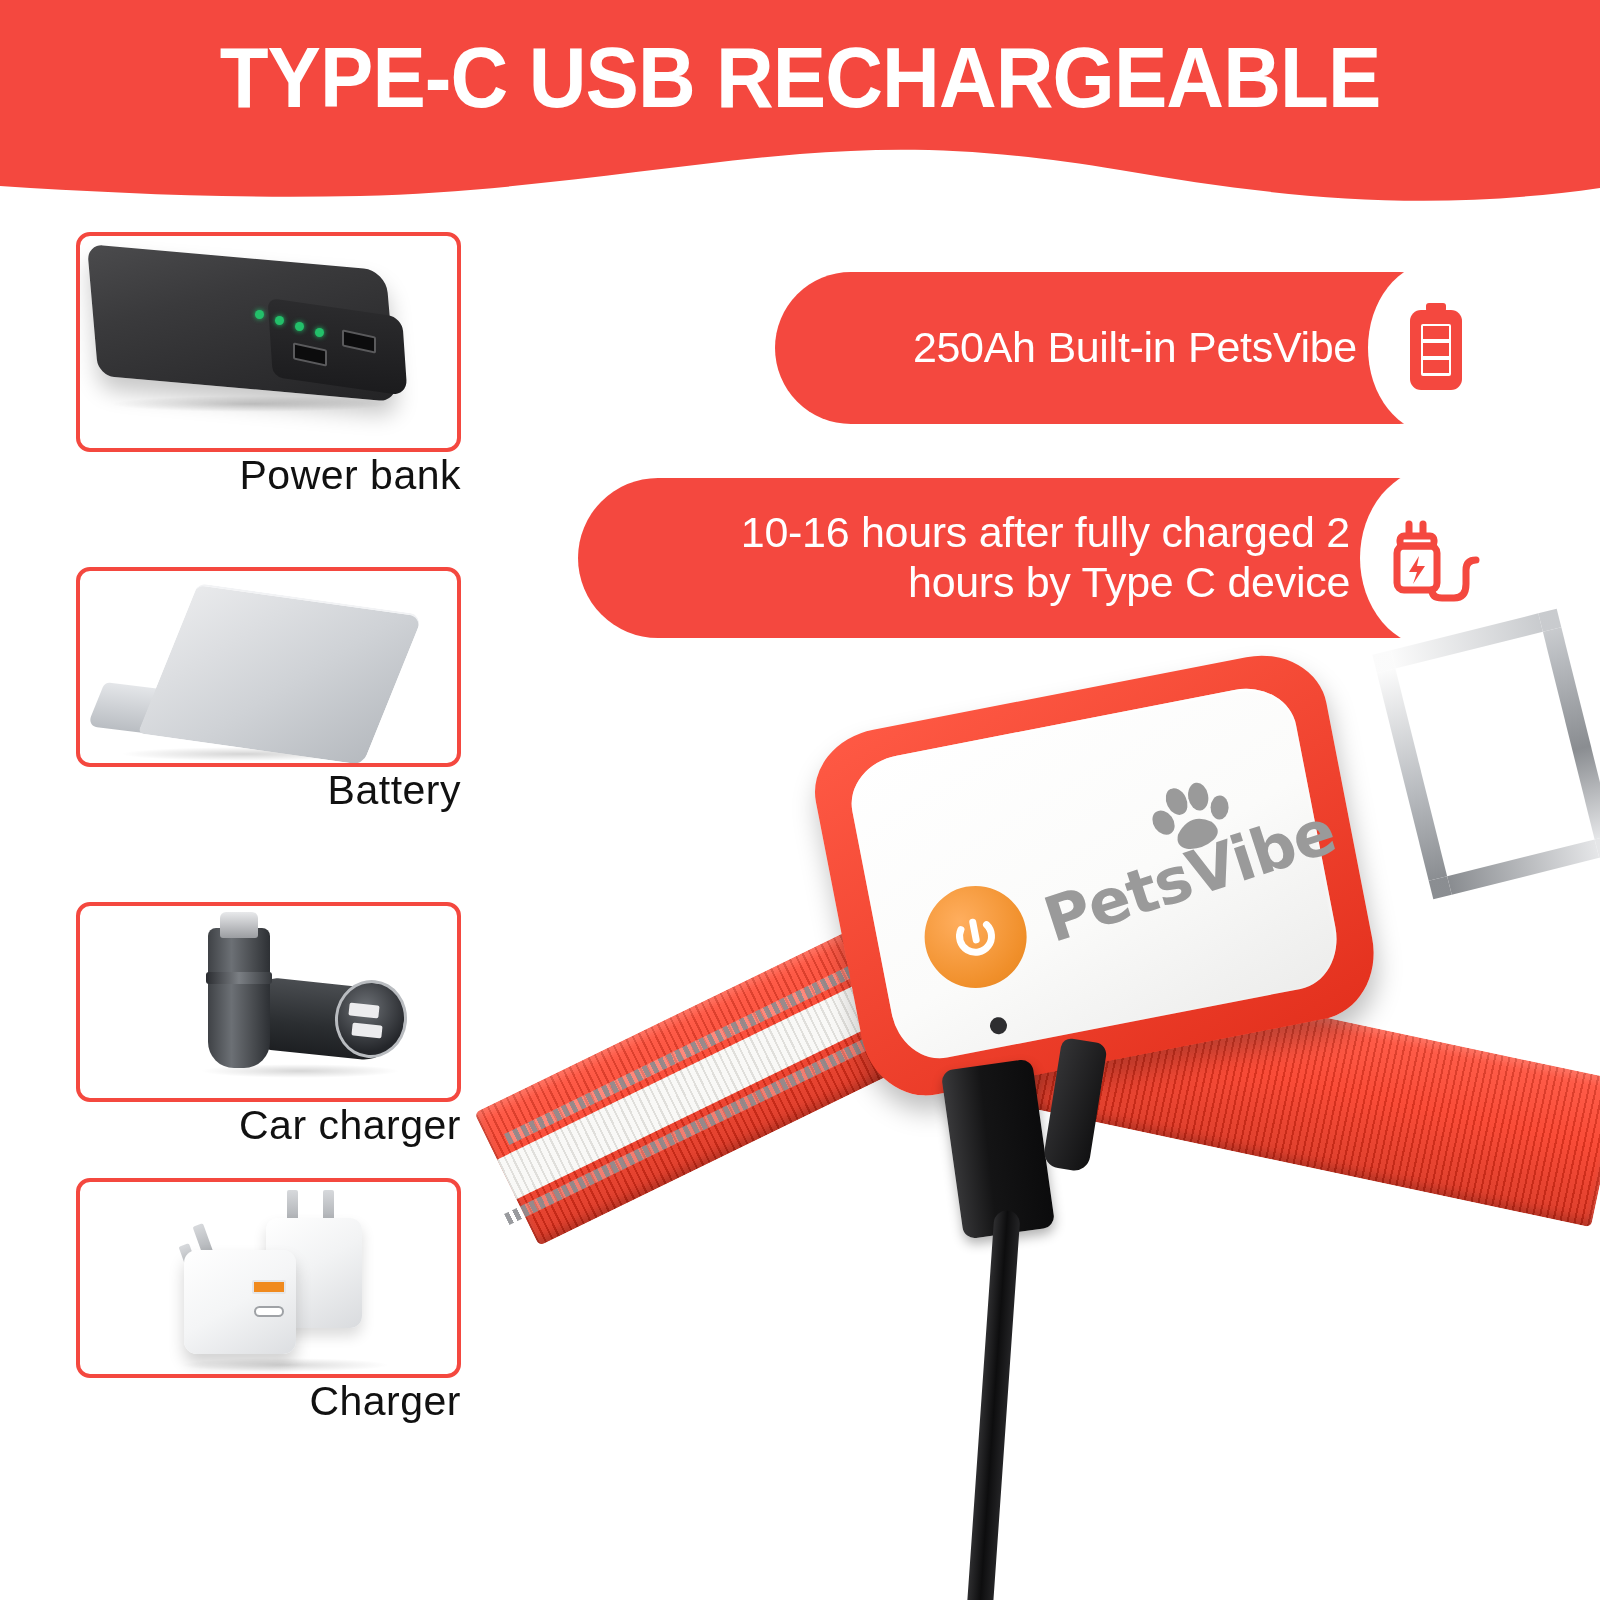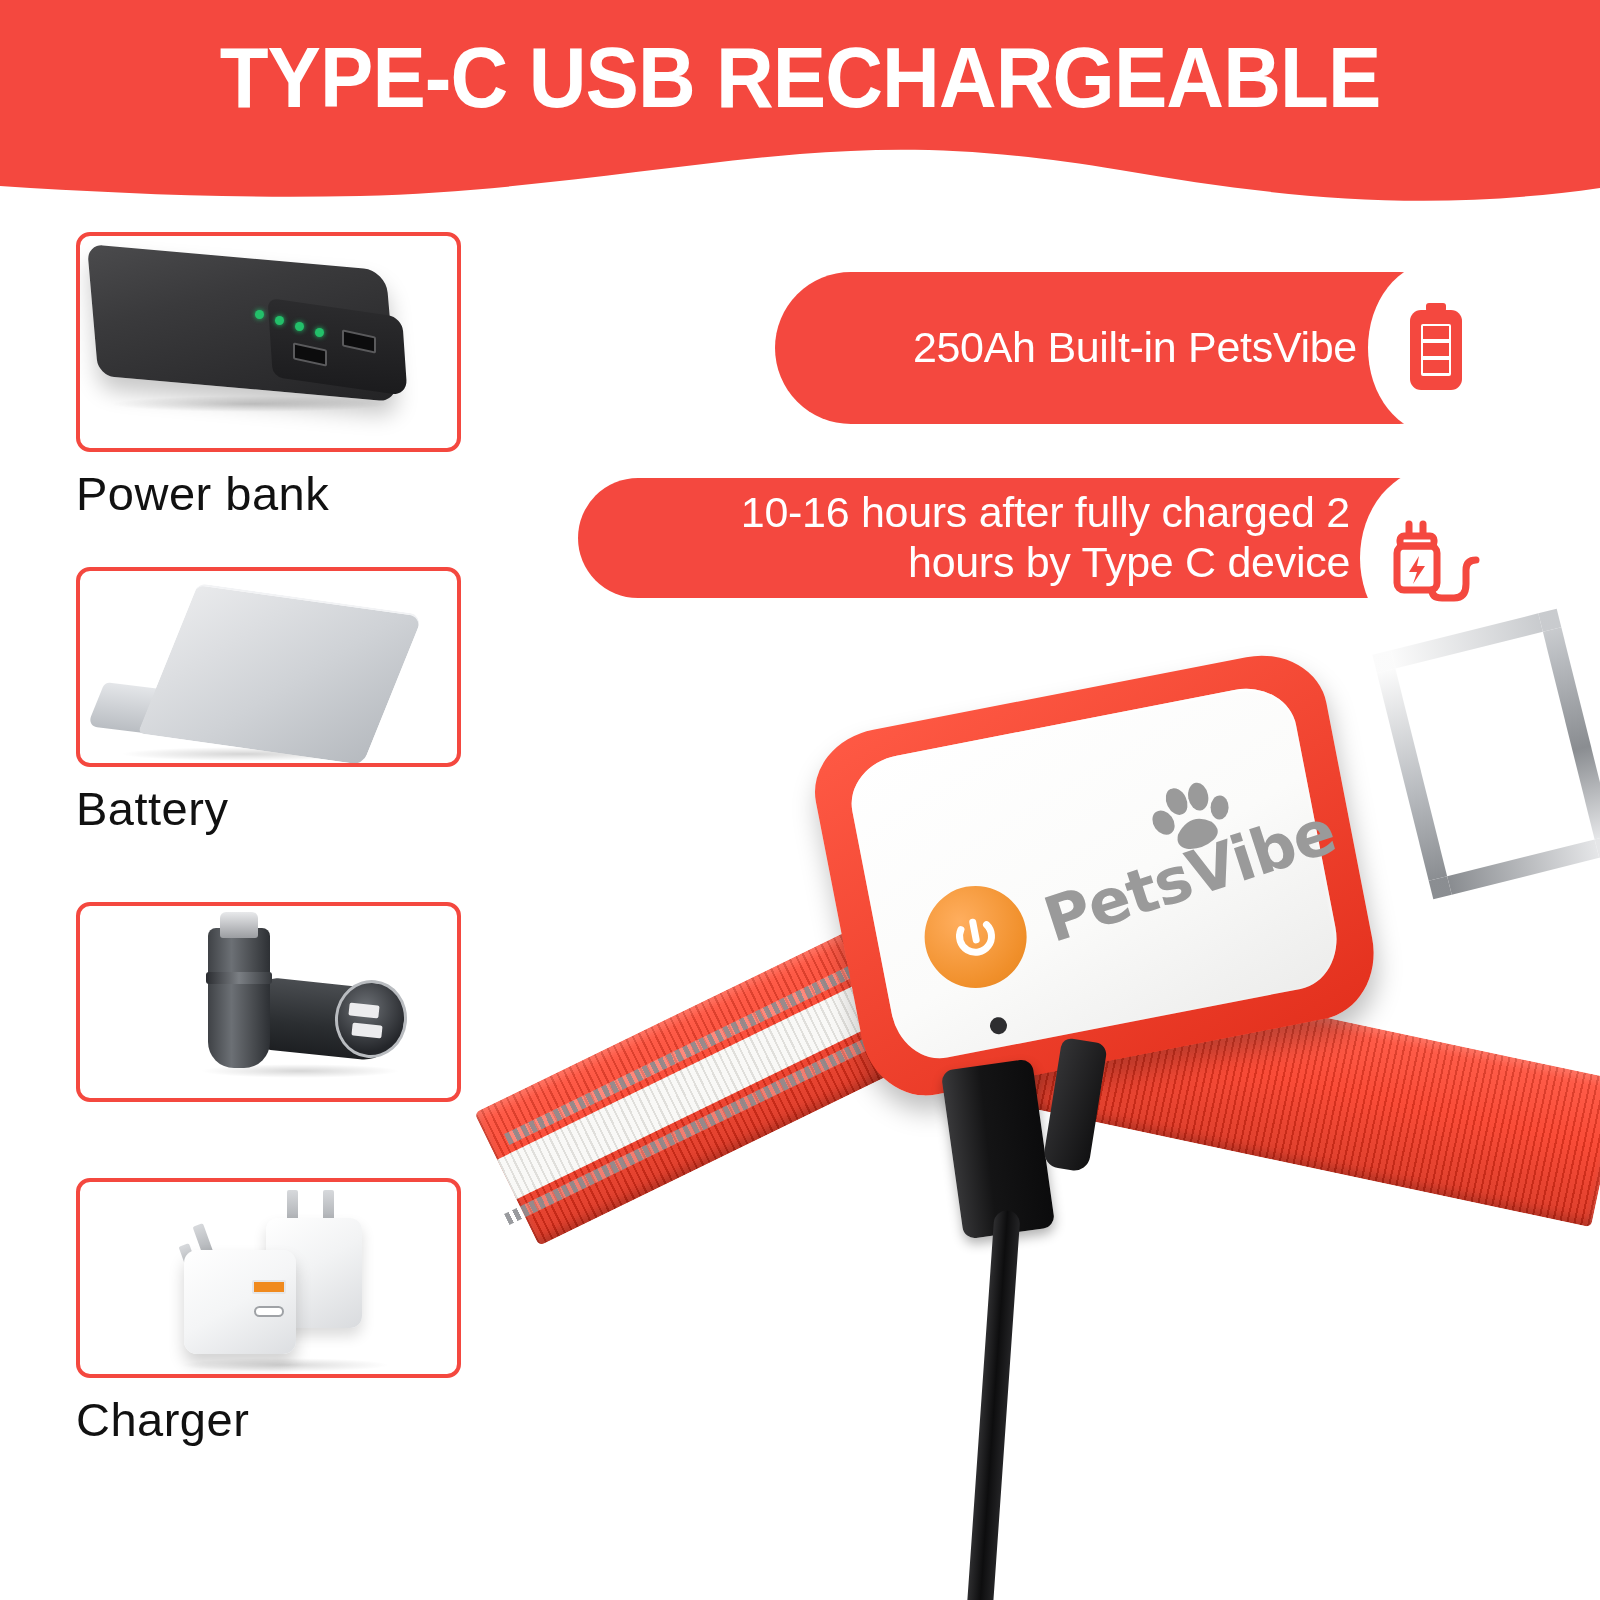--- a/index.html
+++ b/index.html
@@ -26,22 +26,22 @@
   }
 
   
   .left-col { position:absolute; left:0; top:215px; width:500px; }
   .lc-item { position:absolute; left:76px; width:385px; }
   .lc-box {
     width:385px; border:4px solid #f4483f; border-radius:14px;
     background:#ffffff; position:relative; overflow:hidden;
   }
   .lc-label {
-    text-align:left; color:#111111; font-size:47px;
-    margin-top:14px; font-family:"Liberation Sans", sans-serif;
+    text-align:right; color:#111111; font-size:41px;
+    font-family:"Liberation Sans", sans-serif;
     letter-spacing:0.5px;
   }
 
   
   .pb-wrap { position:absolute; inset:0; }
   .pb-body {
     position:absolute; left:12px; top:22px; width:300px; height:130px;
     background:linear-gradient(160deg,#4b4b4d 0%,#3a3a3c 35%,#232325 100%);
     border-radius:16px 22px 18px 16px;
     transform:skewY(10deg) rotate(-5deg);
@@ -275,20 +275,21 @@
         <div class="cc-shadow"></div>
         <div class="cc-lay"></div>
         <div class="cc-ring"></div>
         <div class="cc-usb" style="left:269px; top:98px; transform:rotate(6deg);"></div>
         <div class="cc-usb" style="left:272px; top:118px; transform:rotate(6deg);"></div>
         <div class="cc-stand"></div>
         <div class="cc-collar"></div>
         <div class="cc-tip"></div>
       </div>
     </div>
+    <div class="lc-label">Car charger</div>
   </div>
 
   <div class="lc-item" style="top:963px;">
     <div class="lc-box" style="height:200px;">
       <div class="pb-wrap">
         <div class="wc-shadow"></div>
         <div class="wc-prong" style="left:207px; top:8px;"></div>
         <div class="wc-prong" style="left:243px; top:8px;"></div>
         <div class="wc-back"></div>
         <div class="wc-prong" style="left:118px; top:42px; transform:rotate(-20deg);"></div>
@@ -311,21 +312,21 @@
   <svg width="60" height="92" viewBox="0 0 60 92">
     <rect x="20" y="1" width="20" height="9" rx="3" fill="#f4483f"></rect>
     <rect x="4" y="8" width="52" height="80" rx="11" fill="#f4483f"></rect>
     <rect x="15" y="22" width="30" height="52" rx="2" fill="#ffffff"></rect>
     <rect x="17" y="24" width="26" height="13" fill="#f4483f"></rect>
     <rect x="17" y="41" width="26" height="13" fill="#f4483f"></rect>
     <rect x="17" y="58" width="26" height="13" fill="#f4483f"></rect>
   </svg>
 </div>
 
-<div class="pill" style="left:578px; top:478px; width:900px; height:120px; padding:0 128px 0 48px;">
+<div class="pill" style="left:578px; top:478px; width:900px; height:160px; padding:0 128px 0 48px;">
   <div class="pill-text">
     <div>10-16 hours after fully charged 2</div>
     <div>hours by Type C device</div>
   </div>
 </div>
 <div class="pill-badge" style="left:1360px; top:468px; width:150px; height:180px; border-radius:50%;">
   <svg width="96" height="92" viewBox="0 0 96 92">
     <g fill="none" stroke="#f4483f" stroke-width="7" stroke-linecap="round" stroke-linejoin="round">
       <path d="M22 12 V22 M36 12 V22"></path>
       <rect x="13" y="24" width="34" height="10" rx="4"></rect>

